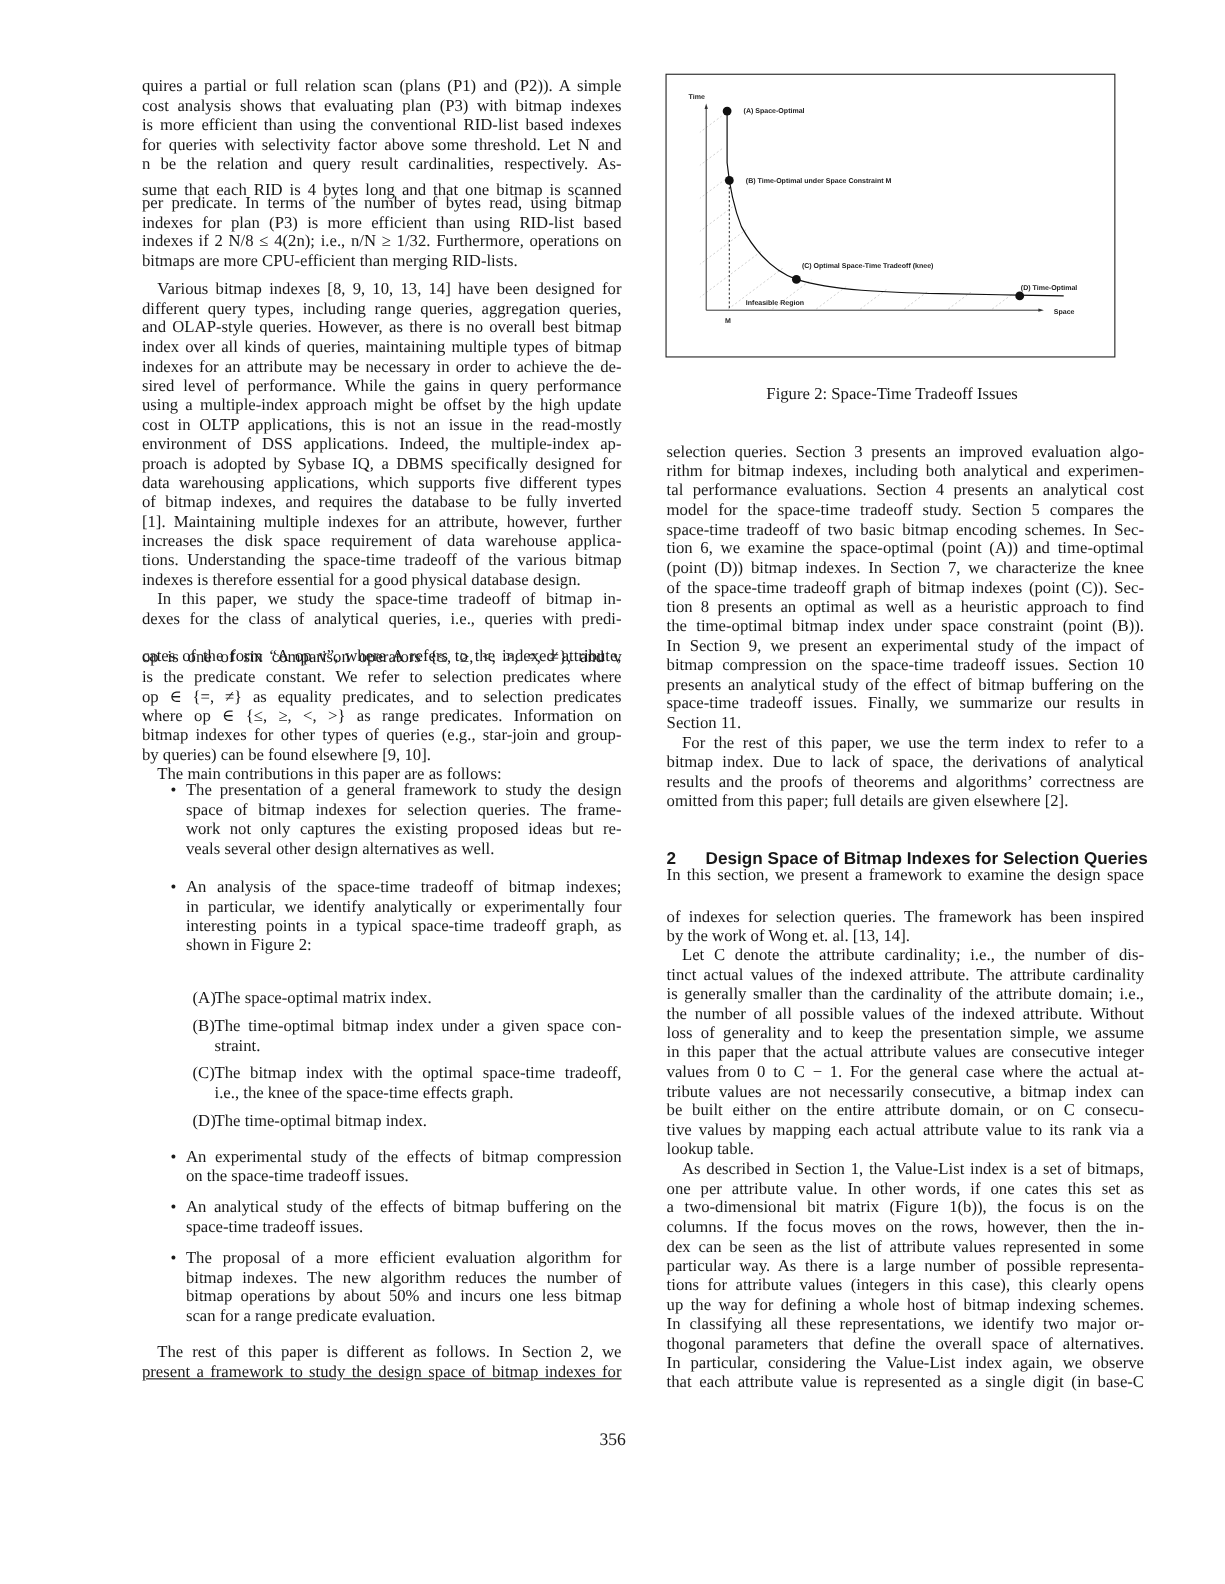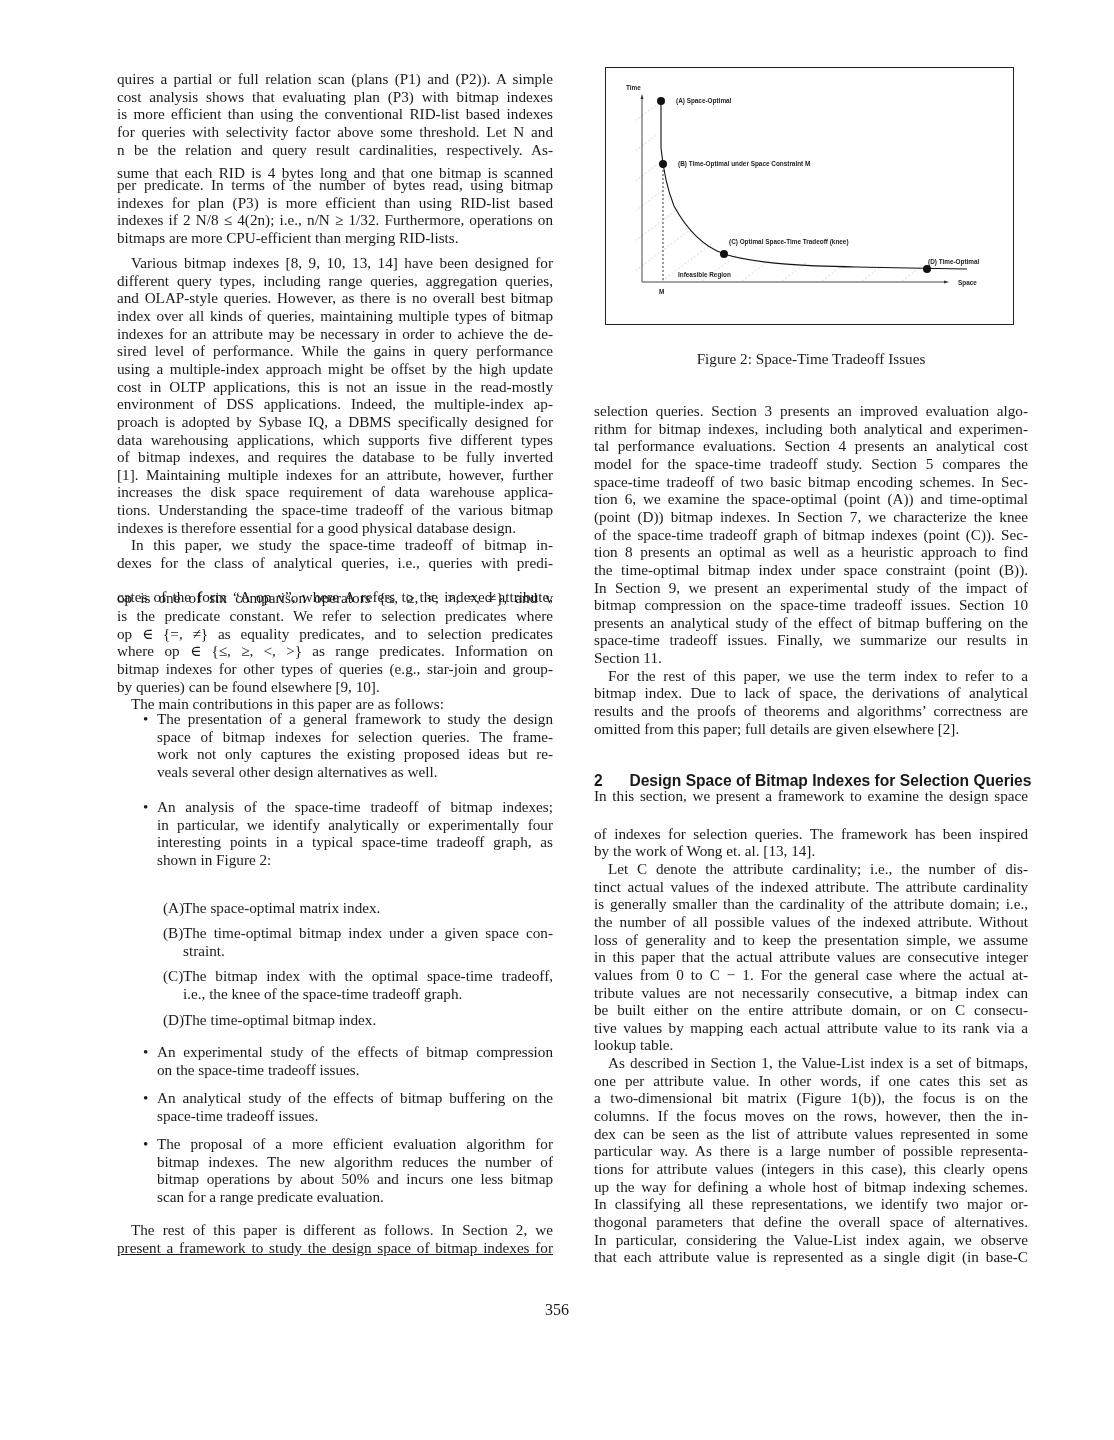--- a/index.html
+++ b/index.html
@@ -1,18 +1,18 @@
 <!DOCTYPE html>
 <html><head>
 <meta charset="utf-8">
 <style>
   html, body { margin:0; padding:0; background:#ffffff; }
   body { width:1114px; height:1440px; position:relative; overflow:hidden;
          font-family:"Liberation Serif", "DejaVu Serif", serif; color:#1a1a1a; }
-  .col { position:absolute; }
+  .col { position:absolute;margin-left:12px; }
   .line { position:absolute; left:0; white-space:nowrap; font-size:15.2px; line-height:18px; }
   .left { left:117px; width:436px; }
   .right { left:594px; width:434px; }
   .j { text-align:justify; text-align-last:justify; width:100%; }
   .jb { width:100%; }
   .indent { padding-left:14px; box-sizing:border-box; }
   .bul { padding-left:40px; box-sizing:border-box; }
   .subc { padding-left:66px; box-sizing:border-box; }
   .section-head { position:absolute; font-family:"Liberation Sans","DejaVu Sans",sans-serif; font-weight:bold; font-size:15.6px; white-space:nowrap; }
   .fig-box { position:absolute; left:605px; top:67px; width:409px; height:258px; border:1.5px solid #222; box-sizing:border-box; }
@@ -71,21 +71,21 @@
       <div class="line j bul" style="top: 815.65px;">in particular, we identify analytically or experimentally four</div>
       <div class="line j bul" style="top: 833.3px;">interesting points in a typical space-time tradeoff graph, as</div>
       <div class="line jb bul" style="top: 850.95px;">shown in Figure 2:</div>
       <div class="line" style="top: 899px; left: 46px;">(A)</div>
       <div class="line jb subc" style="top: 899px;">The space-optimal matrix index.</div>
       <div class="line" style="top: 924px; left: 46px;">(B)</div>
       <div class="line j subc" style="top: 924px;">The time-optimal bitmap index under a given space con-</div>
       <div class="line jb subc" style="top: 941.65px;">straint.</div>
       <div class="line" style="top: 967px; left: 46px;">(C)</div>
       <div class="line j subc" style="top: 967px;">The bitmap index with the optimal space-time tradeoff,</div>
-      <div class="line jb subc" style="top: 984.65px;">i.e., the knee of the space-time tradeoff graph.</div>
+      <div class="line jb subc" style="top: 984.65px;">i.e., the knee of the space-time effects graph.</div>
       <div class="line" style="top: 1011px; left: 46px;">(D)</div>
       <div class="line jb subc" style="top: 1011px;">The time-optimal bitmap index.</div>
       <div class="line" style="top: 1043px; left: 26px;">•</div>
       <div class="line j bul" style="top: 1043px;">An experimental study of the effects of bitmap compression</div>
       <div class="line jb bul" style="top: 1060.65px;">on the space-time tradeoff issues.</div>
       <div class="line" style="top: 1089px; left: 26px;">•</div>
       <div class="line j bul" style="top: 1089px;">An analytical study of the effects of bitmap buffering on the</div>
       <div class="line jb bul" style="top: 1106.65px;">space-time tradeoff issues.</div>
       <div class="line" style="top: 1135px; left: 26px;">•</div>
       <div class="line j bul" style="top: 1135px;">The proposal of a more efficient evaluation algorithm for</div>

